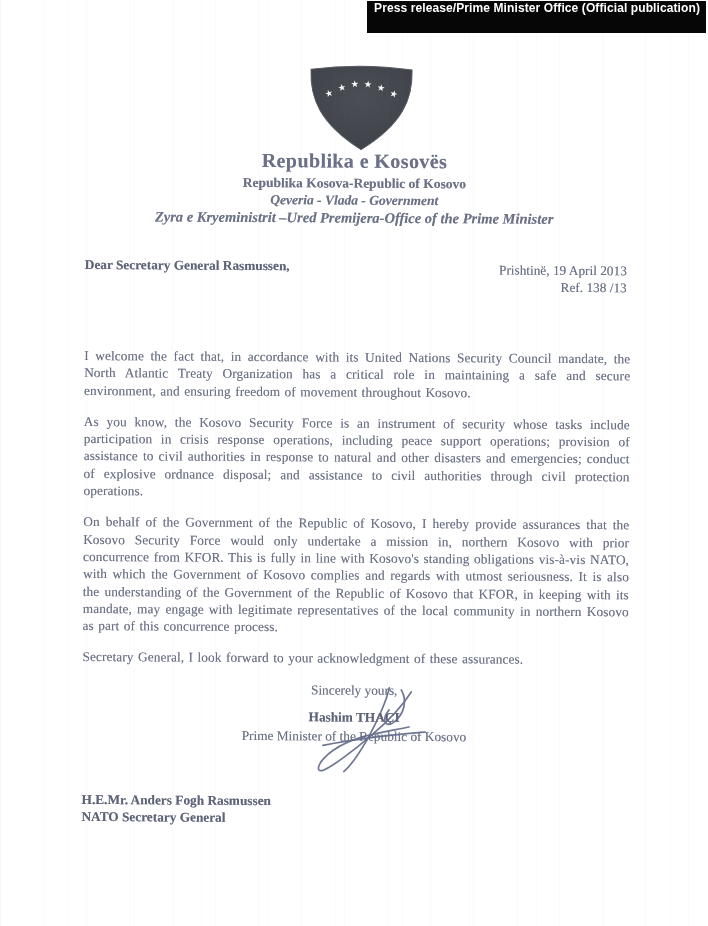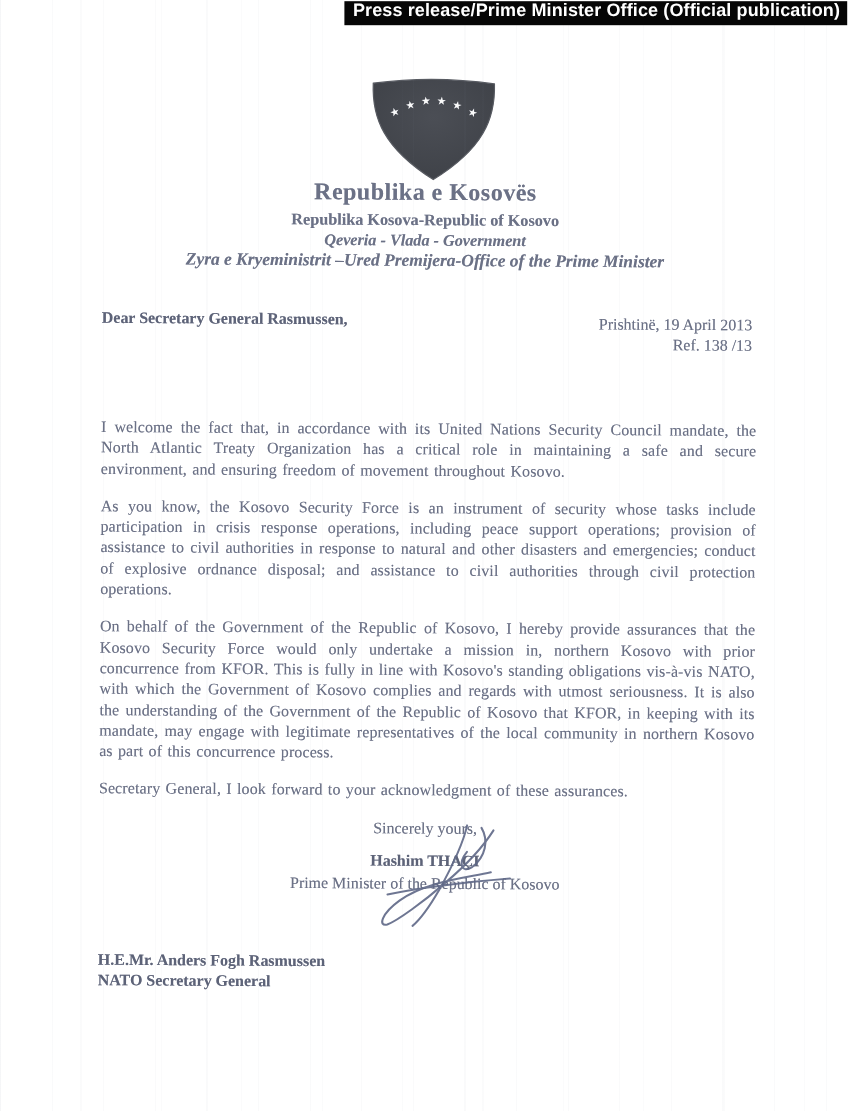--- a/index.html
+++ b/index.html
@@ -32,23 +32,23 @@
       repeating-linear-gradient(90deg, rgba(120,130,150,0.03) 0 1px, transparent 1px 67px);
   }
   .banner {
     position: absolute;
     top: 1px;
     right: 2px;
     background: var(--banner_bg);
     color: var(--banner_text);
     font-family: "Liberation Sans", sans-serif;
     font-weight: bold;
-    font-size: 15px;
+    font-size: 12px;
     line-height: 13px;
-    padding: 1px 6px 6px 7px;
+    padding: 1px 6px 18px 7px;
     letter-spacing: 0.1px;
     z-index: 5;
   }
   .scan {
     position: absolute;
     inset: 0;
     transform: rotate(0.35deg);
     transform-origin: 90px 240px;
     text-shadow: 0 0 0.5px rgba(107,113,134,0.55);
   }

